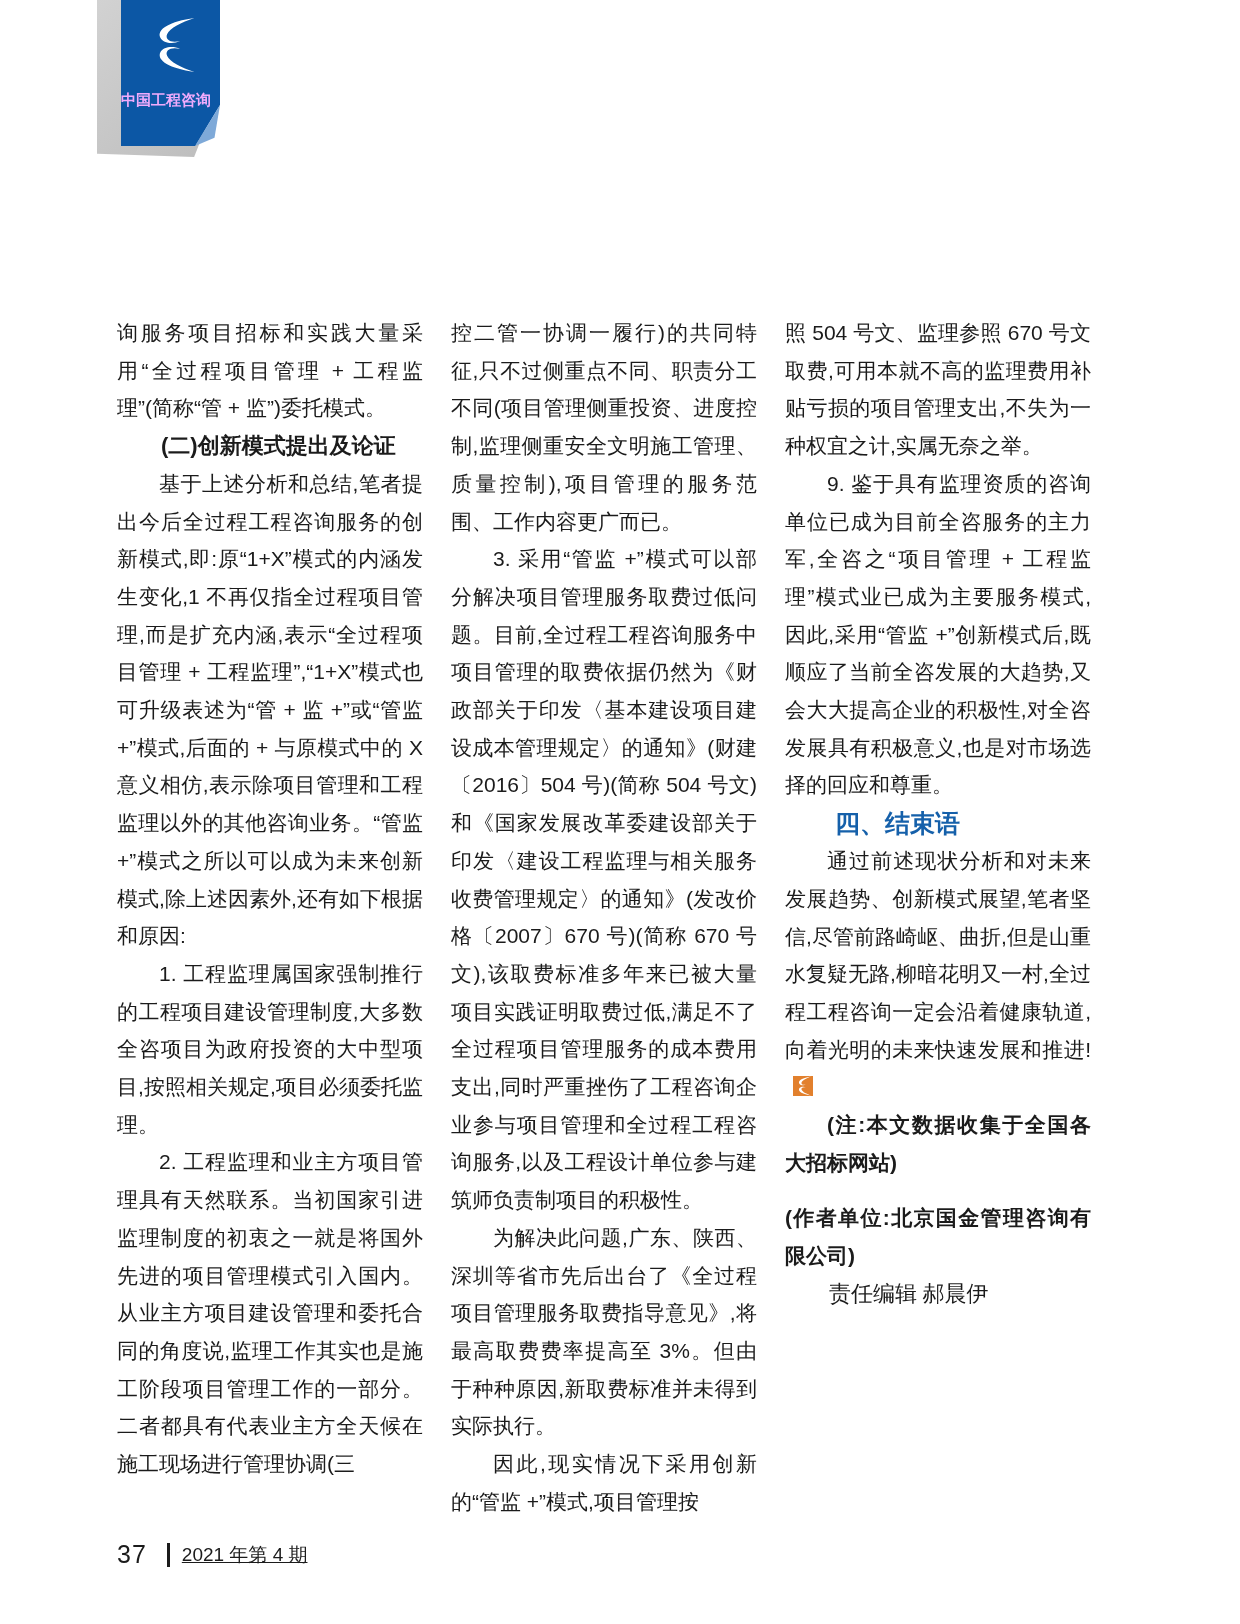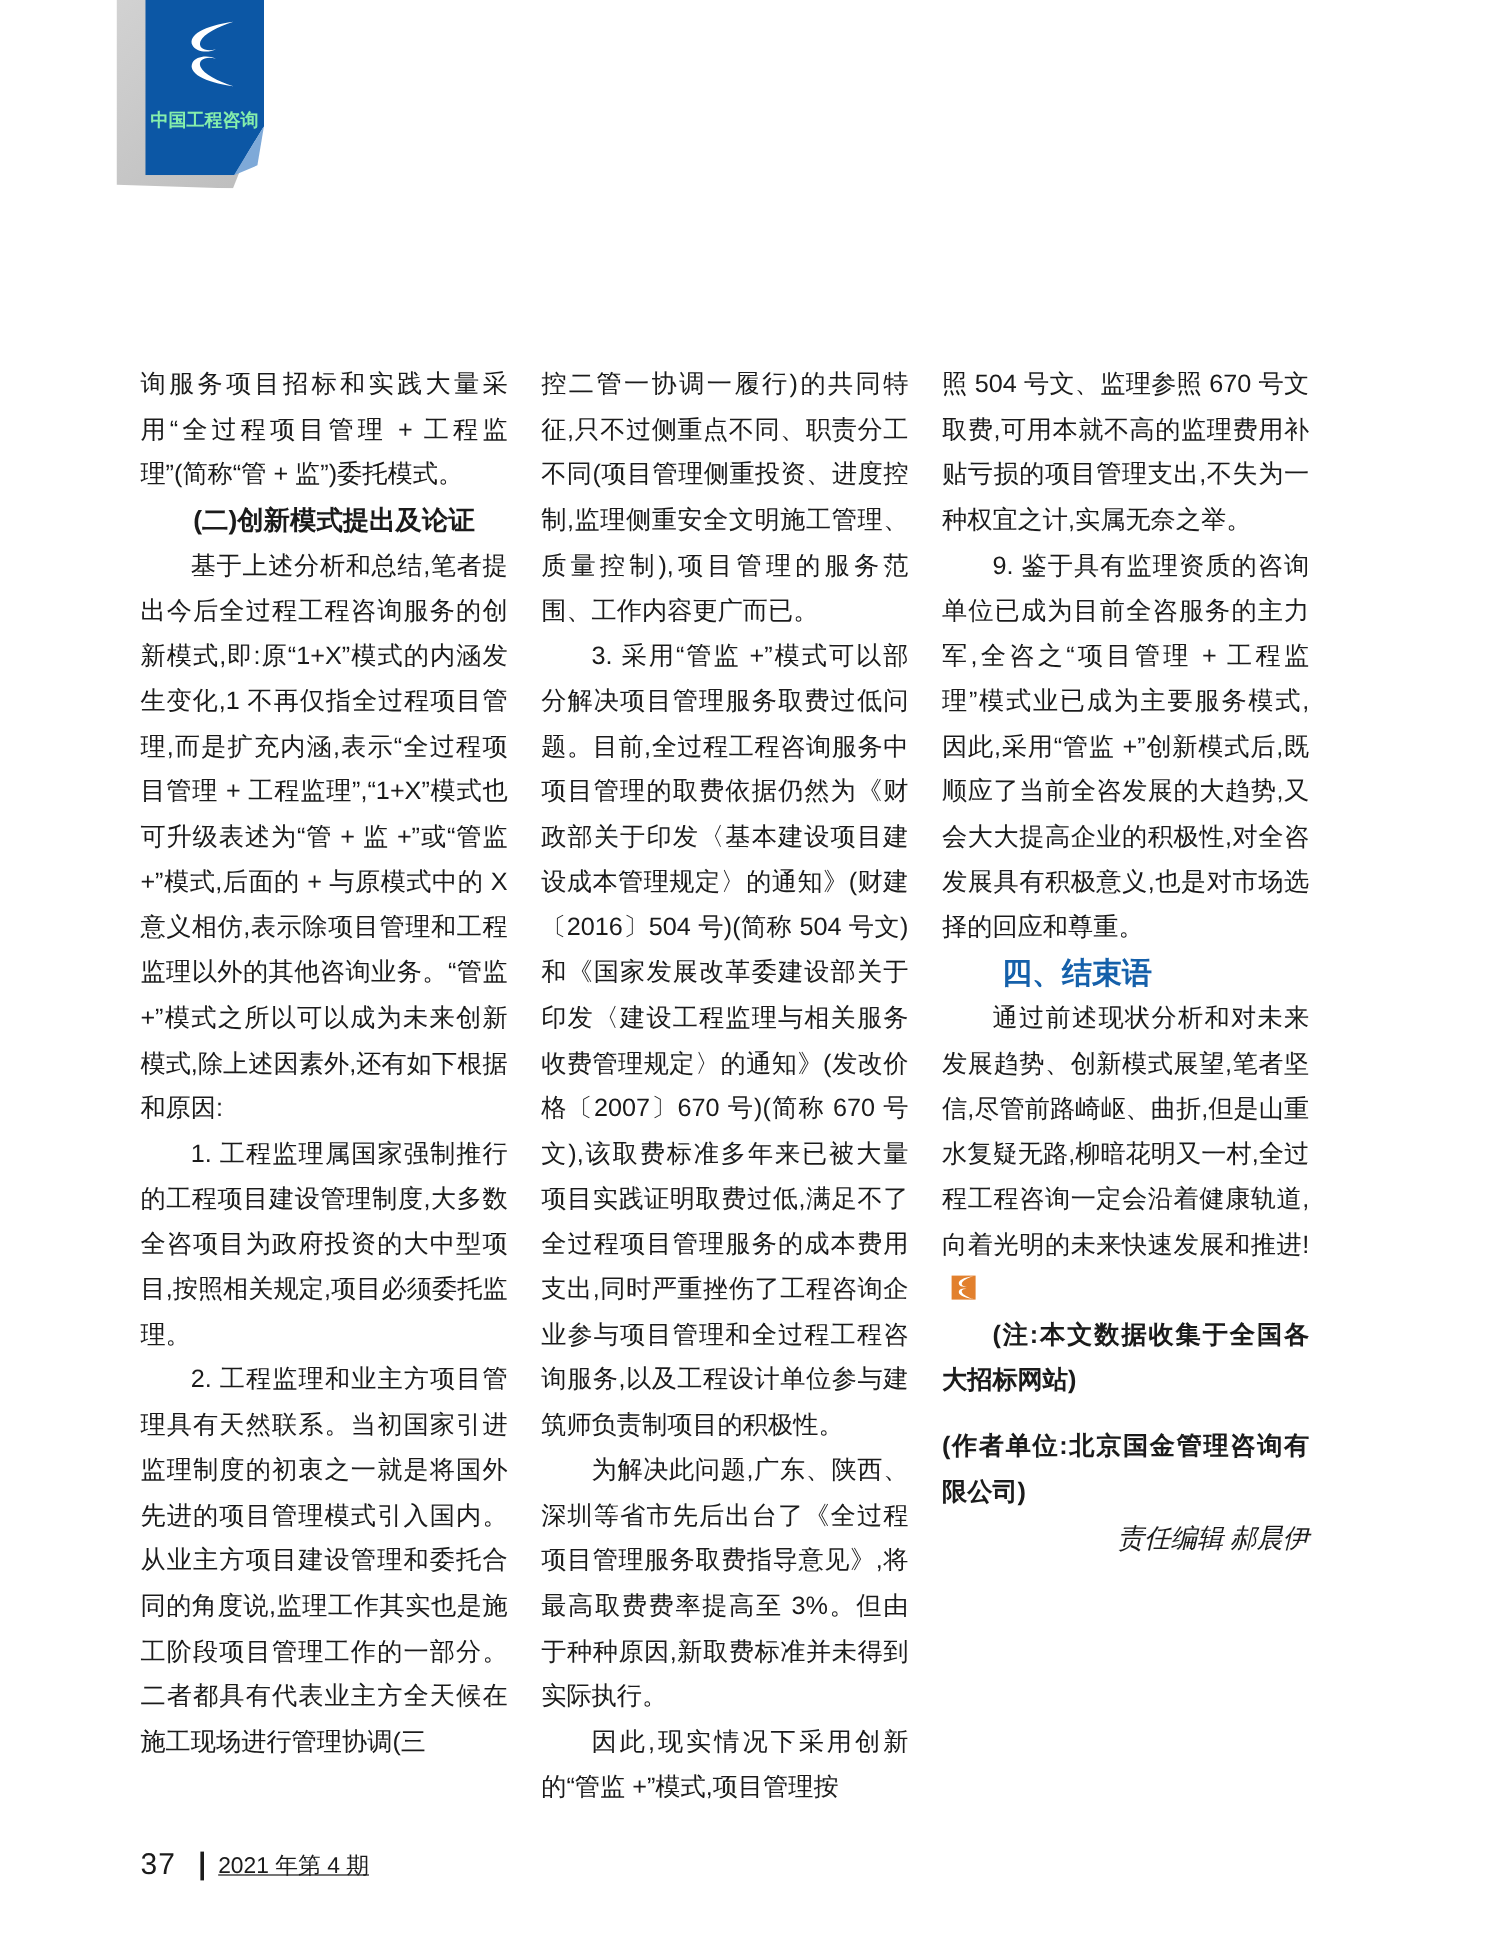--- a/index.html
+++ b/index.html
@@ -9,37 +9,37 @@
 
   
   .logo-shadow{position:absolute;left:97px;top:0;width:117px;height:157px;
                background:linear-gradient(135deg,#d2d2d2,#bdbdbd);
                clip-path:polygon(0 0,100% 0,100% 68%,83% 100%,0 98%);}
   .logo-box{position:absolute;left:121px;top:0;width:99px;height:146px;background:#0c57a5;
             clip-path:polygon(0 0,100% 0,100% 72%,75% 100%,0 100%);}
   .logo-fold{position:absolute;left:195px;top:105px;width:25px;height:41px;background:#7ea9d8;
              clip-path:polygon(100% 0,0 100%,78% 80%);}
   .logo-mark{position:absolute;left:22px;top:14px;width:56px;height:62px;color:#ffffff;}
-  .logo-text{position:absolute;left:0;right:0;bottom:36px;text-align:center;color:#86efac;
+  .logo-text{position:absolute;left:0;right:0;bottom:36px;color:#f0abfc;
              font-size:15px;font-weight:bold;letter-spacing:0;white-space:nowrap;}
 
   
-  .col{position:absolute;top:302px;width:306px;font-size:21px;line-height:37.7px;
+  .col{position:absolute;top:314px;width:306px;font-size:21px;line-height:37.7px;
        text-align:justify;text-justify:inter-ideograph;}
   .col-1{left:117px;}
   .col-2{left:451px;}
   .col-3{left:785px;}
   .col p{margin:0;text-indent:2em;}
   .col p.cont{text-indent:0;}
   .sub-heading{font-weight:bold;text-align:left;text-indent:0;margin:5px 0;font-size:22px;}
   .blue-heading{color:#1560aa;font-weight:bold;font-size:25px;line-height:38px;
                 text-indent:0;margin:24px 0 24px 0;}
   .bold-para{font-weight:bold;}
   .author-para{font-weight:bold;margin-top:18px !important;}
-  .editor-line{text-align:right;font-family:"Liberation Serif",serif;font-style:italic;
+  .editor-line{font-family:"Liberation Serif",serif;
                font-size:22px;text-indent:0;margin-top:2px;}
 
   .end-mark{display:inline-block;width:20px;height:20px;background:#e2802d;color:#ffffff;
             vertical-align:-2px;margin-left:8px;}
   .end-mark svg{display:block;width:100%;height:100%;}
 
   
   .footer{position:absolute;left:117px;top:1540px;display:flex;align-items:center;
           color:#1b1b1b;}
   .footer .page-num{font-size:25px;letter-spacing:1px;}

